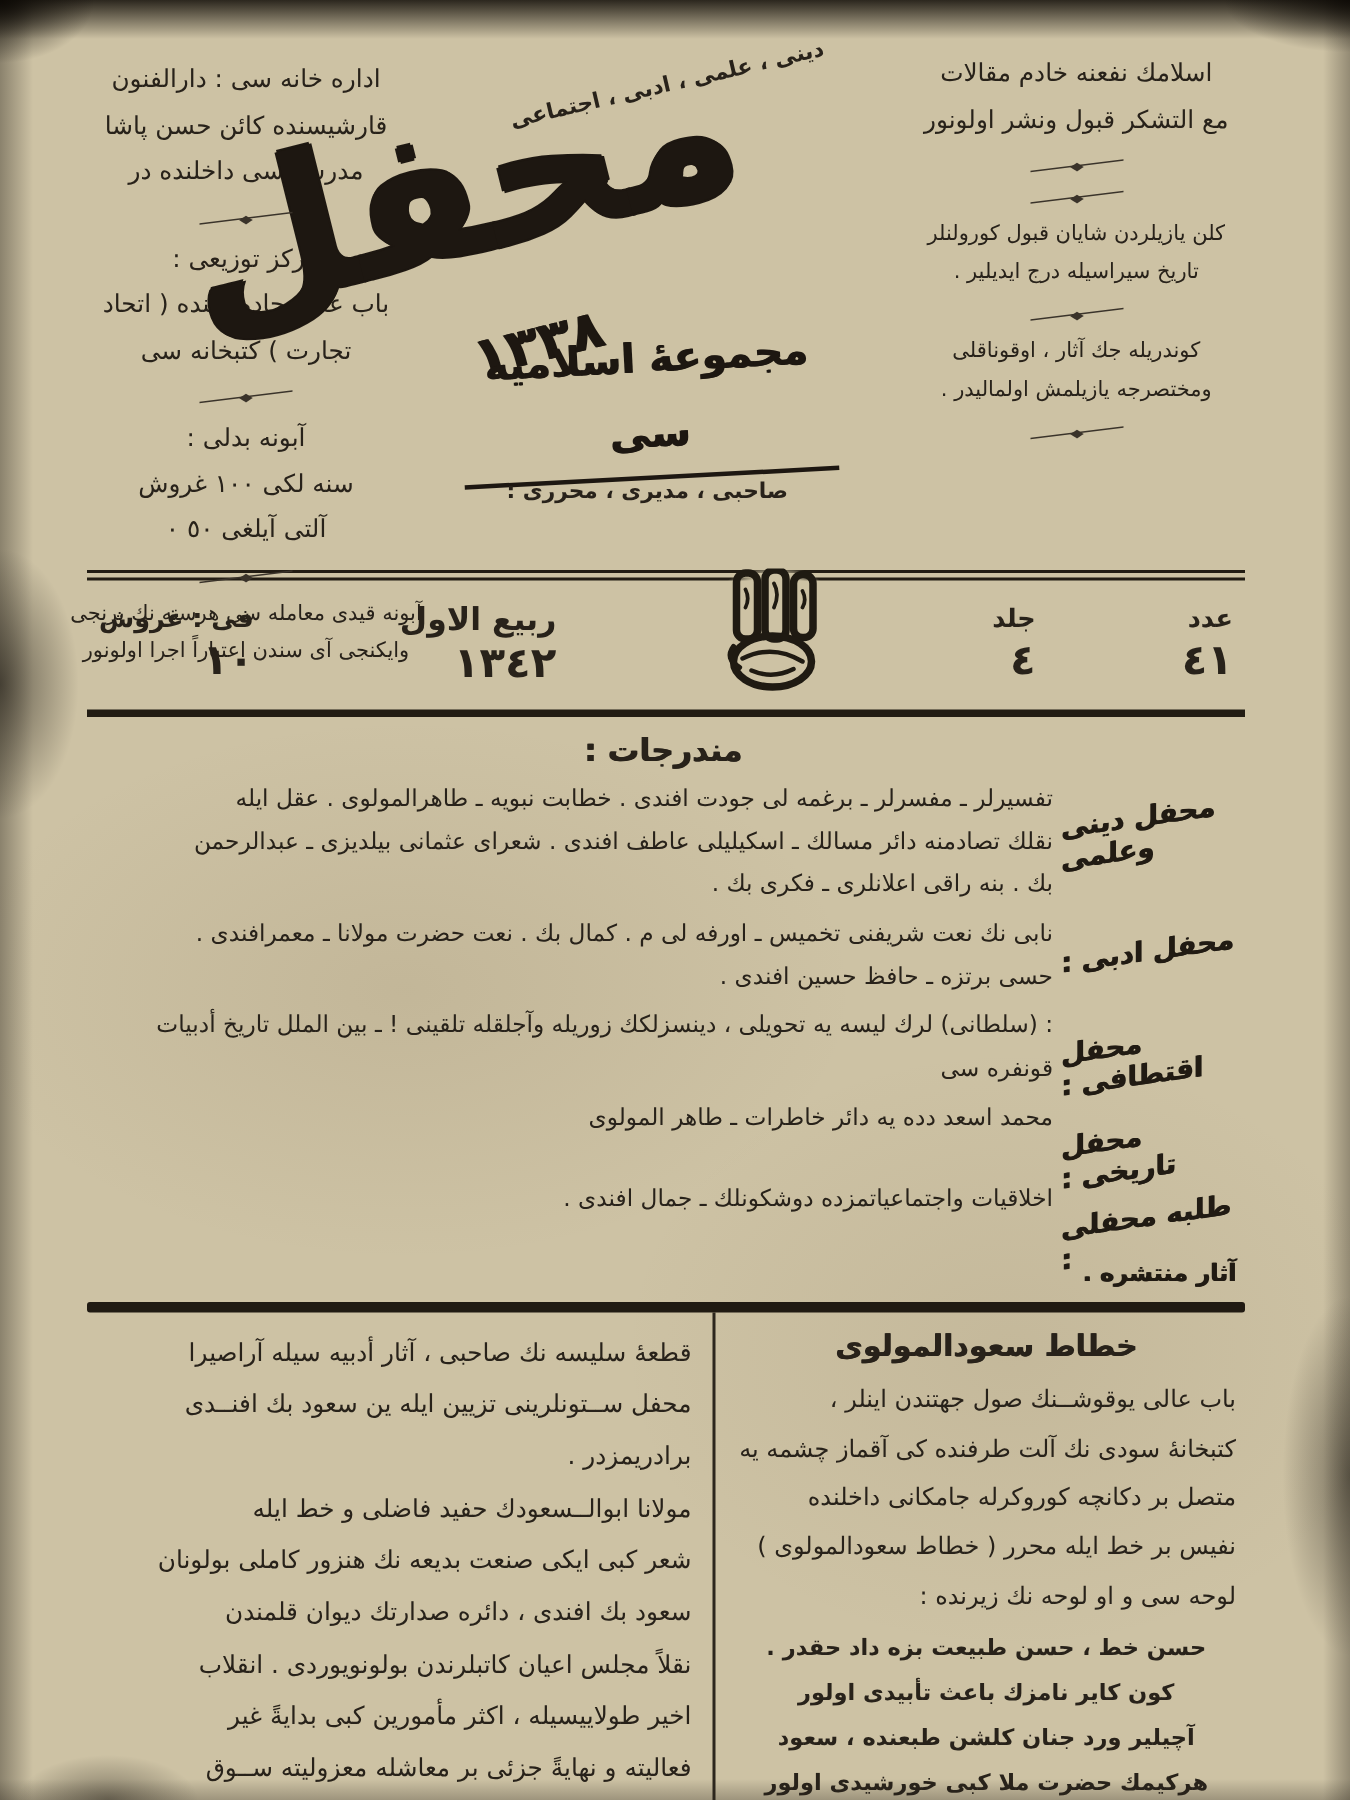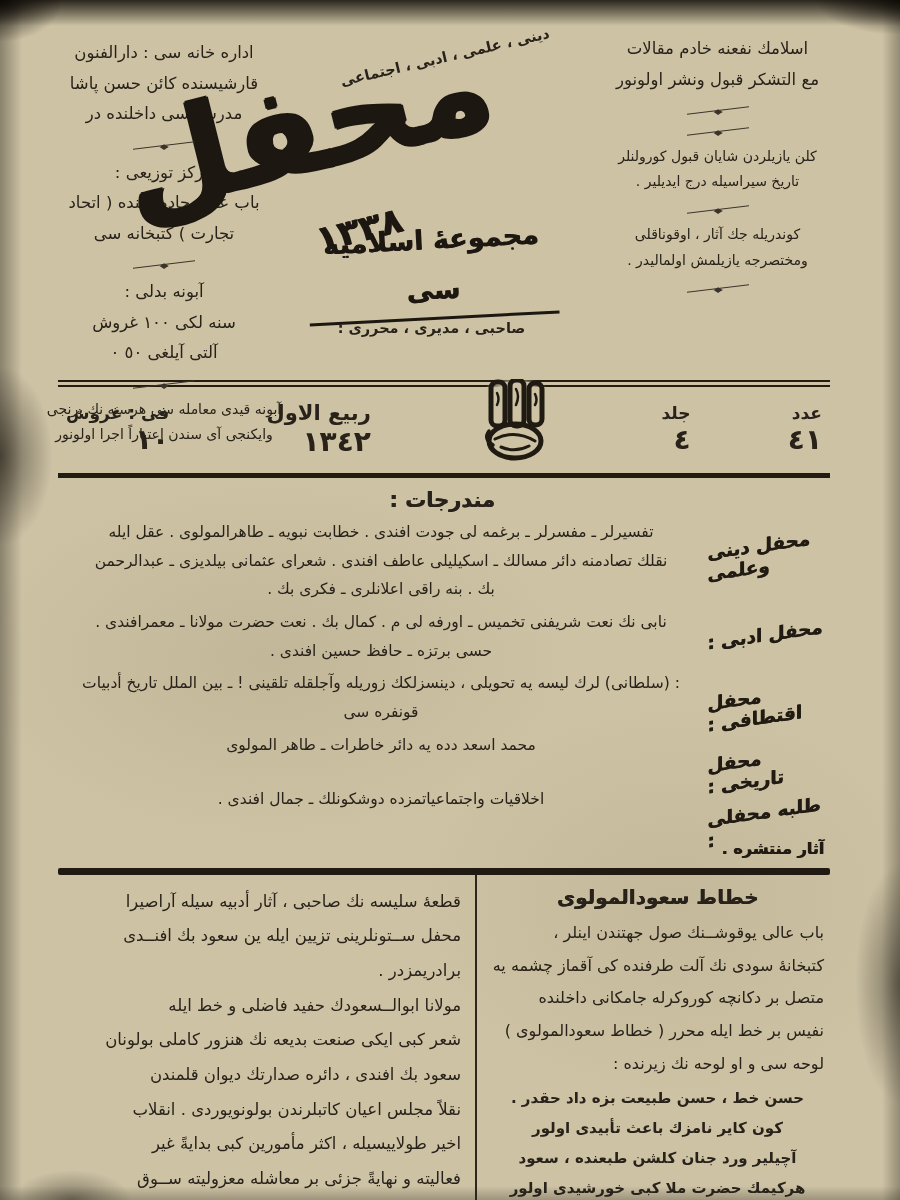--- a/index.html
+++ b/index.html
@@ -56,21 +56,21 @@
   .band-year{font-size:28px;font-weight:bold;letter-spacing:3px;}
   .seal-wrap{width:96px;height:92px;margin-top:-14px;display:flex;align-items:center;justify-content:center;
     background:radial-gradient(closest-side,#cdc2a4 82%,rgba(205,194,164,0));}
 
   
   .contents{margin:10px 46px 0 30px;}
   .contents-heading{text-align:center;font-size:21px;font-weight:bold;margin-bottom:6px;text-shadow:.6px 0 #28221a;}
   .entry{display:flex;align-items:flex-start;margin-bottom:4px;}
   .entry-label{flex:0 0 118px;font-size:18.5px;font-weight:bold;transform:rotate(-8deg) skewX(-8deg);transform-origin:center right;
     padding-top:8px;text-align:left;color:#211b13;text-shadow:.7px 0 #211b13;}
-  .entry-text{flex:1;font-size:15.5px;line-height:1.85;text-align:center;padding-right:4px;}
+  .entry-text{flex:1;font-size:15.5px;line-height:1.85;text-align:right;padding-right:4px;}
   .entry-inline{display:flex;align-items:baseline;margin-bottom:5px;}
 
   
   .heavy-rule{height:7px;background:#201a12;margin:10px 40px 0 28px;border-radius:2px;}
   .articles{display:flex;margin:0 40px 0 28px;align-items:stretch;}
   .article-right{flex:0 0 355px;border-left:2px solid #2c261d;padding:10px 6px 0 14px;box-sizing:border-box;}
   .article-left{flex:1;padding:10px 14px 0 0;}
   .article-title{text-align:center;font-size:20px;font-weight:bold;margin-bottom:8px;text-shadow:.5px 0 #28221a;}
   .article-body{font-size:16px;line-height:2.05;text-align:right;}
   .poem{font-size:15px;line-height:2.0;text-align:center;font-weight:bold;margin:2px 0;}

